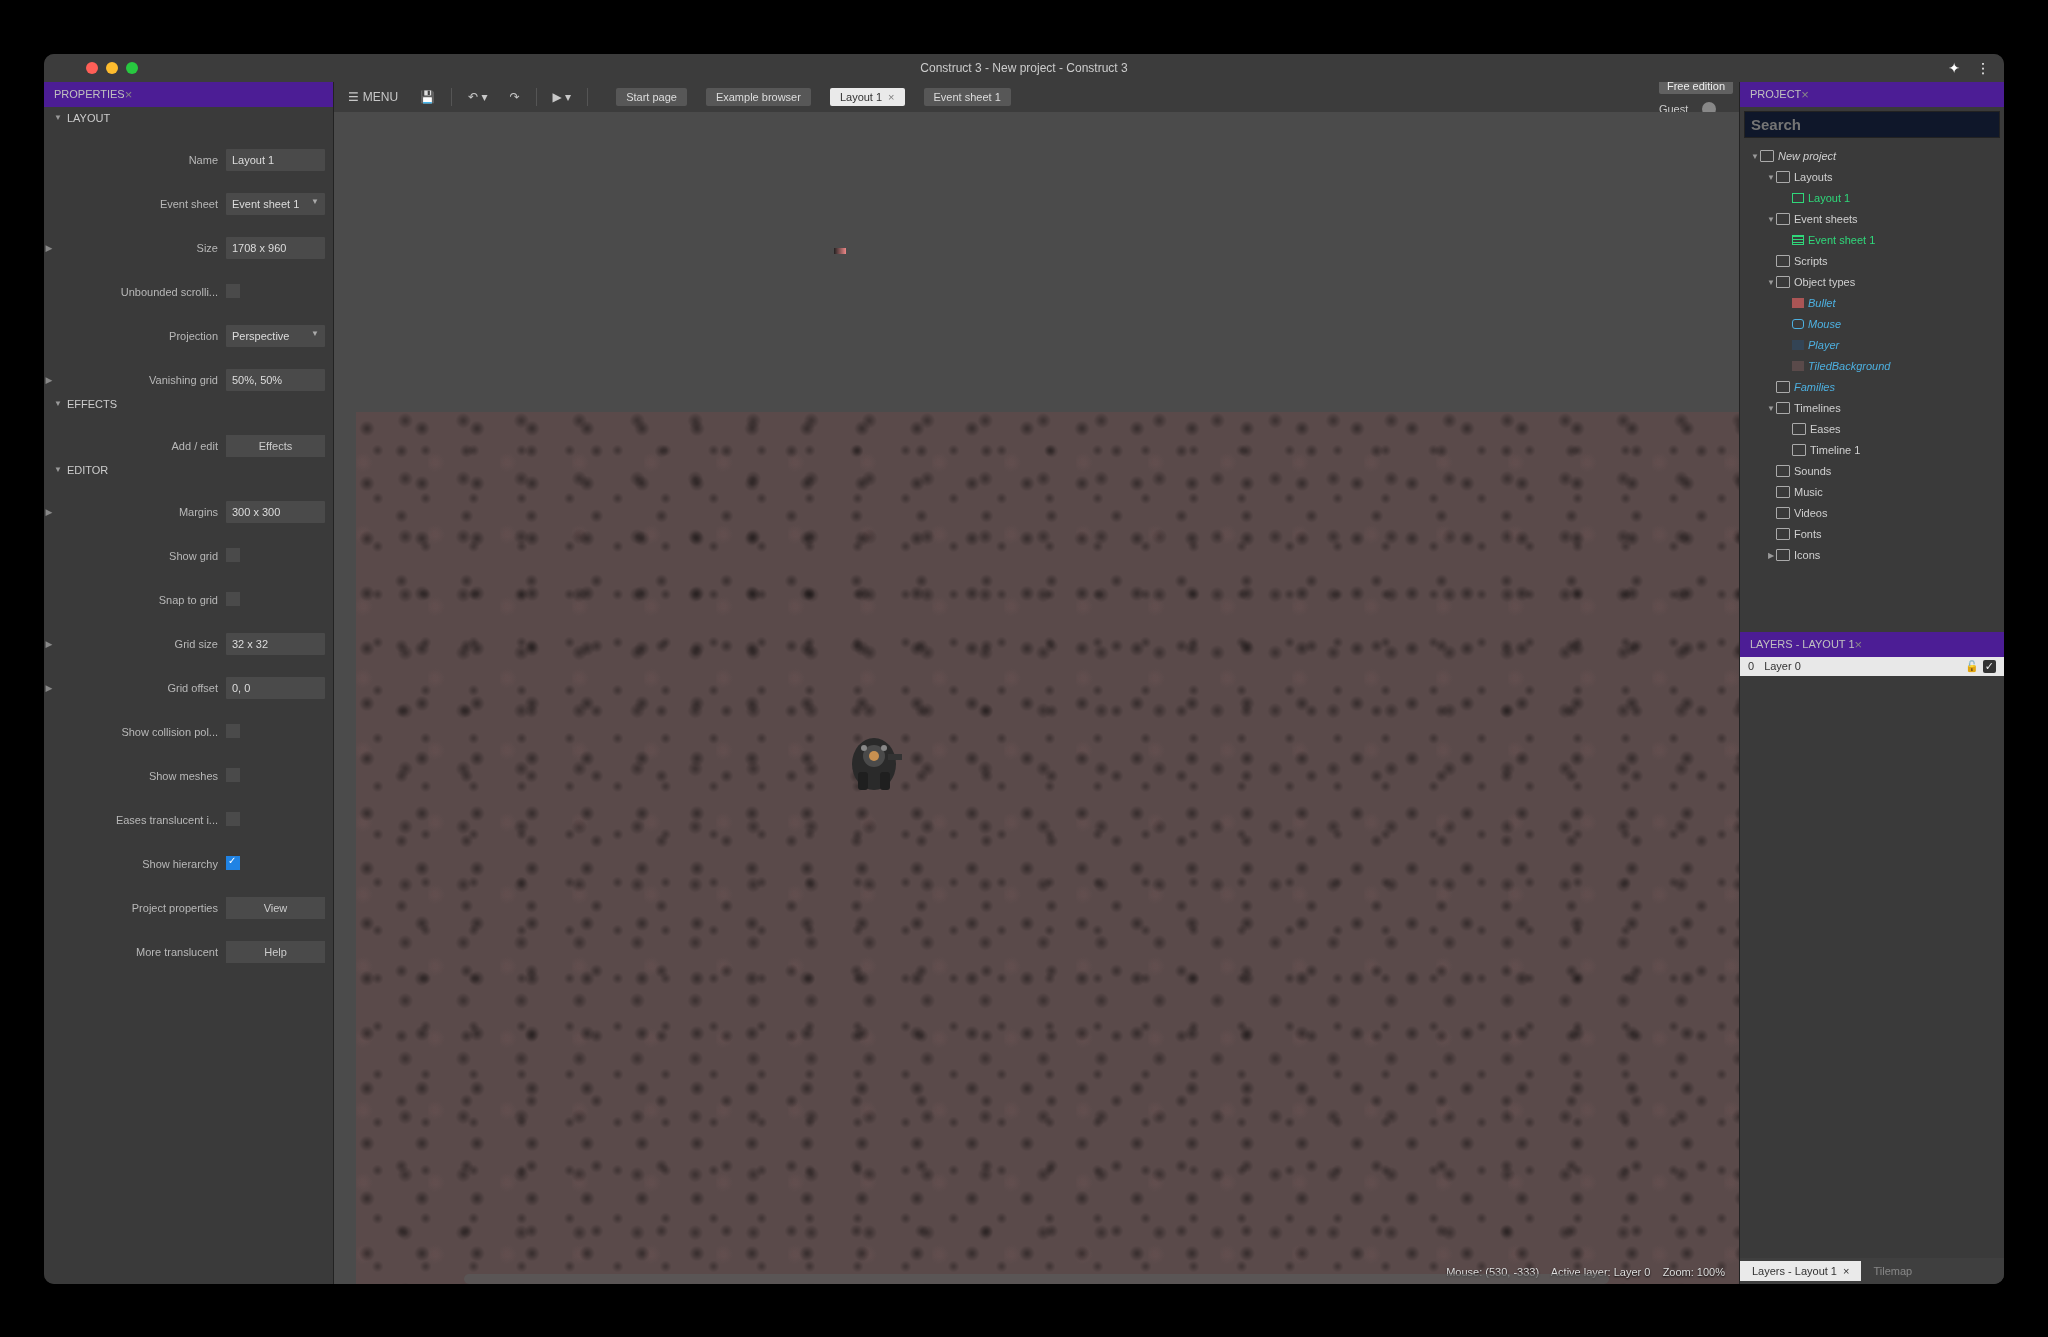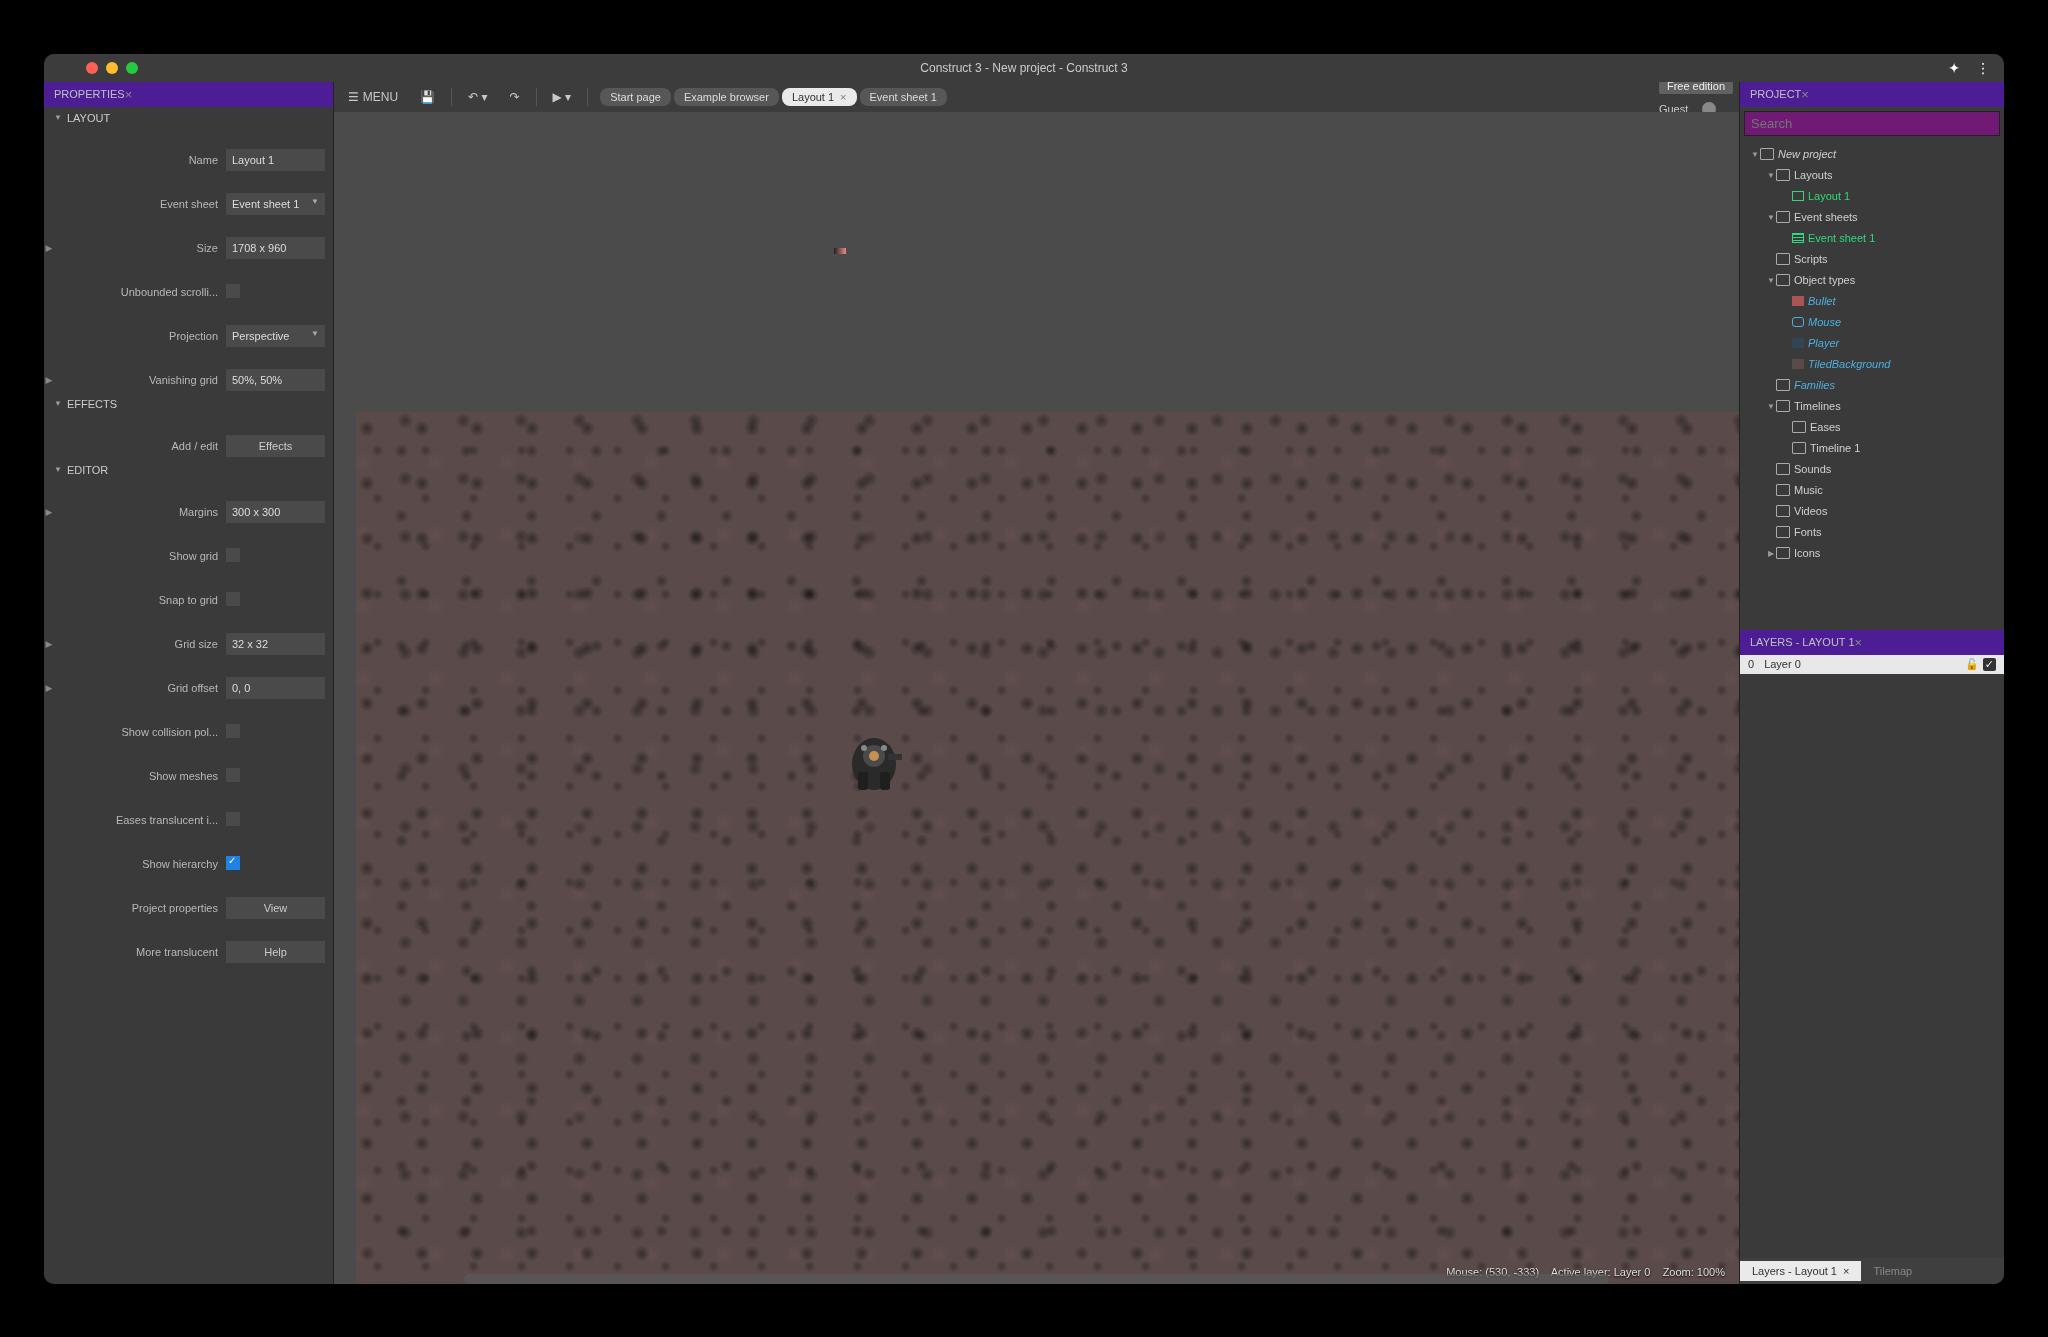--- a/index.html
+++ b/index.html
@@ -52,21 +52,21 @@
   .checkbox { width:14px; height:14px; background:#4a4a4a; display:inline-block; border:none; }
   .checkbox.checked { background:#2083e4; position:relative;}
   .checkbox.checked::after { content:"✓"; color:#fff; font-size:10px; position:absolute; left:2px; top:-1px;}
   .button-grey { width:100%; background:#4a4a4a; border:none; color:#ccc; padding:4px; text-align:center; font-size:11px; height:22px; cursor:pointer;}
   
   .center { flex:1; display:flex; flex-direction:column; background:#444; min-width:0; }
   .toolbar { height:30px; background:#3c3c3c; display:flex; align-items:center; padding:0 6px; gap:6px; }
   .tool-btn { background:transparent; border:none; color:#c8c8c8; font-size:12px; padding:4px 8px; cursor:pointer; display:flex; align-items:center; gap:4px;}
   .tool-sep { width:1px; height:18px; background:#555; margin:0 2px;}
   .tabs { display:flex; gap:3px; margin-left:4px;}
-  .tab { background:#575757; color:#ddd; padding:3px 10px; font-size:11px; border-radius:8px; cursor:pointer; display:flex; align-items:center; gap:6px;}
+  .tab { background:#575757; color:#ddd; padding:3px 10px; font-size:11px; border-radius:2px; cursor:pointer; display:flex; align-items:center; gap:6px;margin-left:16px;}
   .tab.active { background:#eaeaea; color:#333; }
   .tab-close { font-size:11px; color:inherit; opacity:0.6; cursor:pointer;}
   .toolbar-right { margin-left:auto; display:flex; align-items:flex-start; gap:8px;flex-direction:column; }
   .badge { background:#616161; color:#eee; padding:2px 8px; border-radius:2px; font-size:11px;}
   .guest { color:#ccc; font-size:11px; display:flex; align-items:center; gap:14px;}
   .avatar { width:14px; height:14px; border-radius:50%; background:#888;}
   .canvas-area { flex:1; background:#4b4b4b; position:relative; overflow:hidden;}
   .status-bar { position:absolute; bottom:6px; right:14px; color:#ddd; font-size:11px; text-shadow:0 1px 2px #000;}
   .scrollbar-h { position:absolute; bottom:0; left:130px; right:130px; height:10px; background:rgba(90,90,90,0.7); border-radius:5px;}
   
@@ -80,21 +80,21 @@
       radial-gradient(circle at 10% 70%, rgba(120,90,90,0.25) 2px, transparent 10px),
       radial-gradient(circle at 85% 15%, rgba(0,0,0,0.3) 1px, transparent 8px);
     background-size: 55px 55px, 65px 65px, 48px 48px, 72px 72px, 58px 58px;
   }
   .bullet-sprite { position:absolute; left:500px; top:136px; width:12px; height:6px; background:linear-gradient(90deg,#222,#e88);}
   .player-sprite { position:absolute; left:510px; top:614px; width:60px; height:70px; }
   .player-sprite svg { width:100%; height:100%; }
   
   .right-panel { width:265px; background:#3a3a3a; display:flex; flex-direction:column; border-left:1px solid #222;}
   .search-box { padding:4px; }
-  .search-box input { width:100%; background:#701a75; border:1px solid #222; color:#aaa; padding:4px 6px; font-size:13px; }
+  .search-box input { width:100%; background:#0f172a; border:1px solid #222; color:#aaa; padding:4px 6px; font-size:15px;font-weight:bold; }
   .tree { flex:0 0 auto; height:490px; overflow:auto; padding:4px 0; font-size:11px;}
   .tree-row { display:flex; align-items:center; padding:2px 0 2px 0; color:#d0d0d0; cursor:pointer; line-height:17px;}
   .tree-row .arrow { width:10px; text-align:center; font-size:8px; color:#999;}
   .tree-icon { width:14px; height:12px; margin-right:4px; display:inline-flex; align-items:center; justify-content:center;}
   .folder-icon::before { content:""; display:block; width:13px; height:10px; border:1px solid #aaa; border-radius:1px;}
   .italic { font-style:italic; }
   .link-green { color:#2fd87a; }
   .link-blue { color:#4db0e0; font-style:italic; }
   .link-bluefam { color:#4db0e0; font-style:italic; }
   .layers-panel { flex:1; display:flex; flex-direction:column;}

